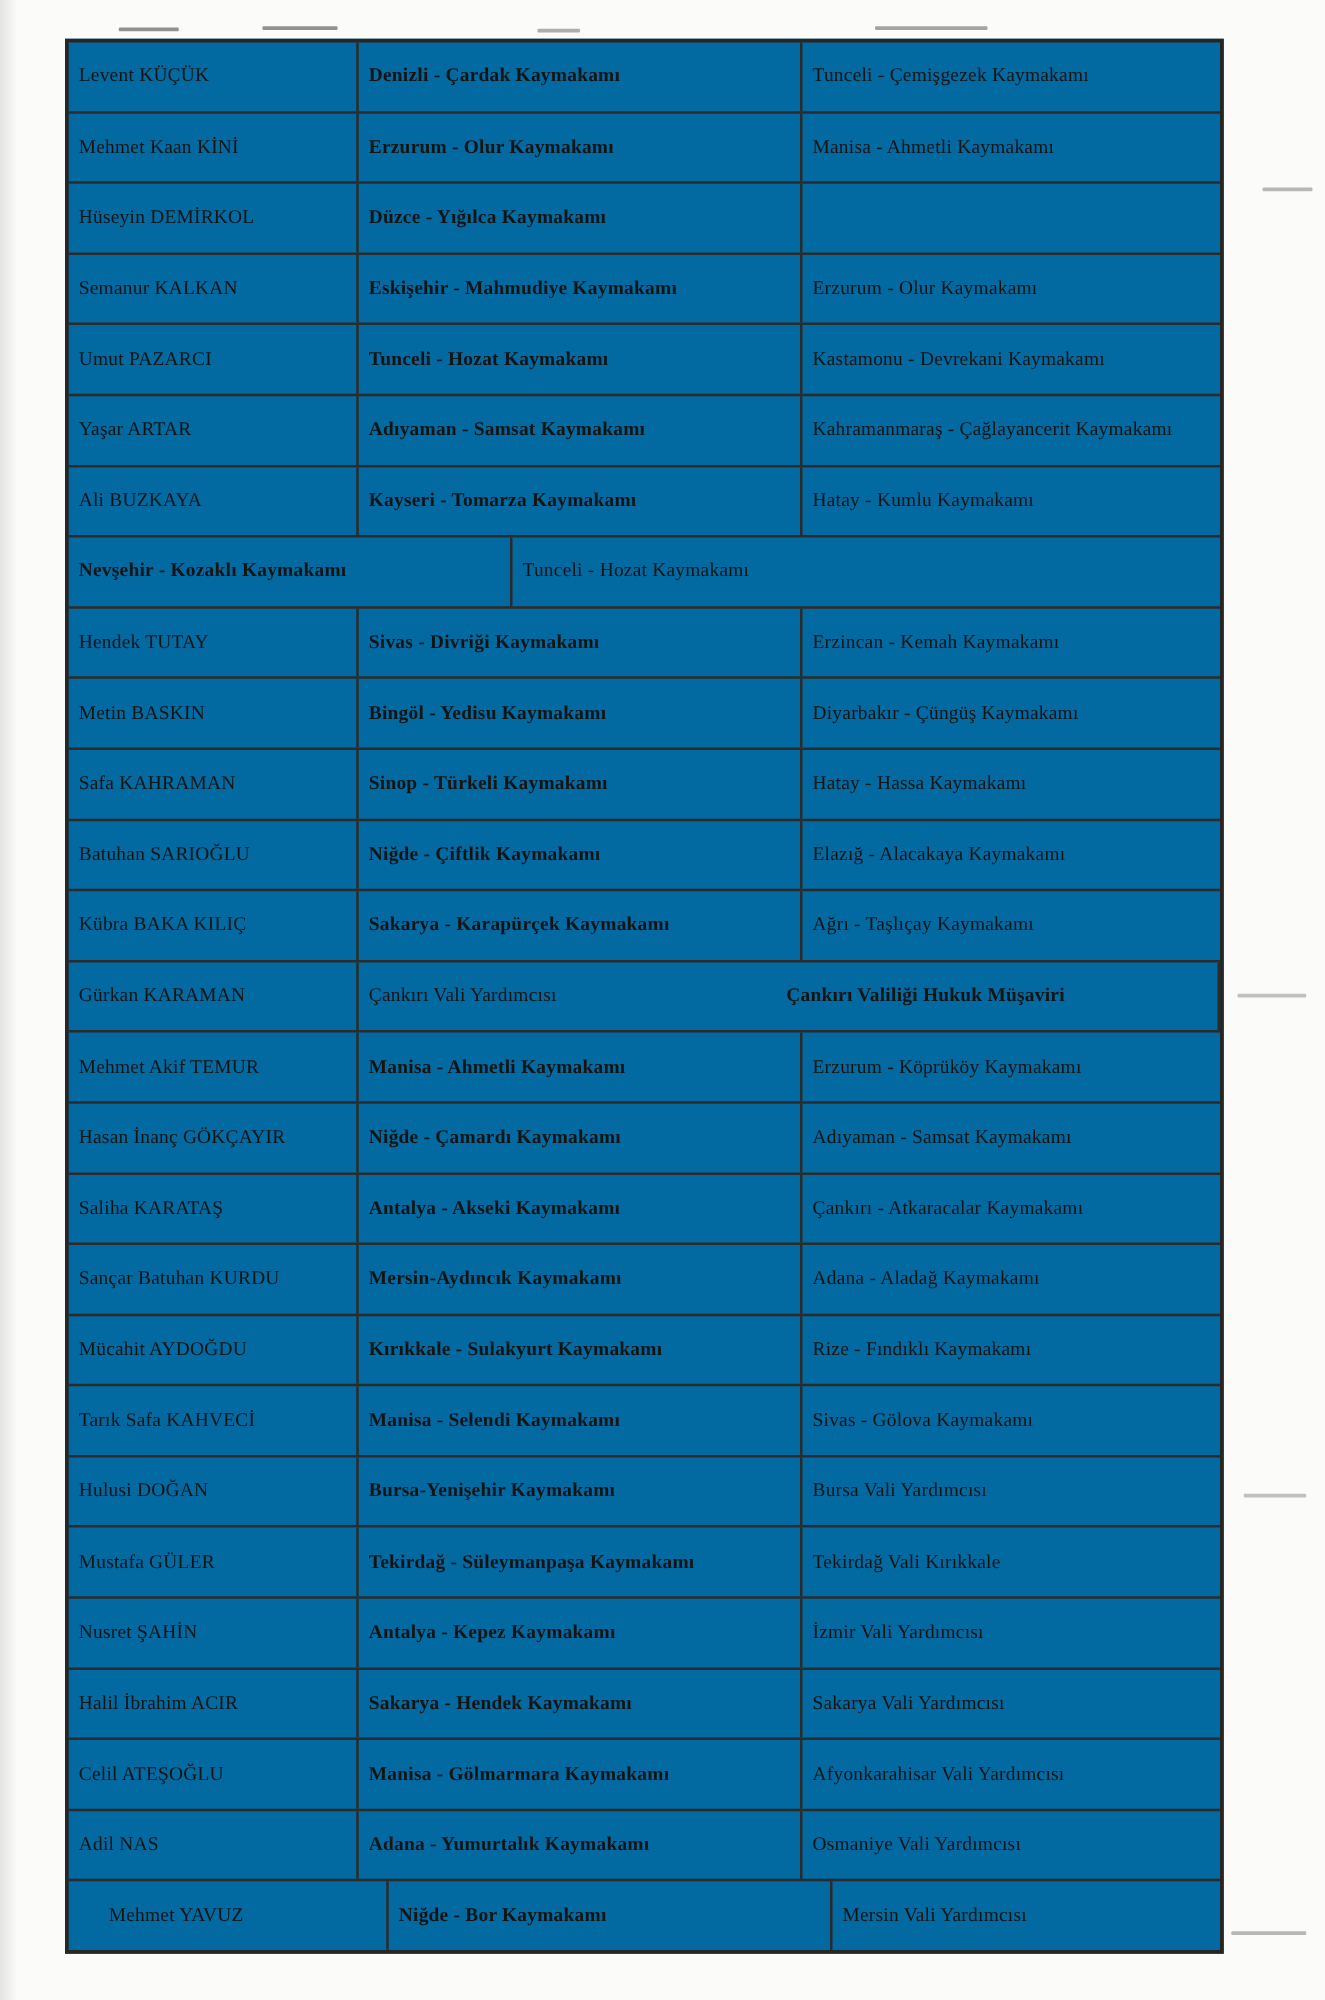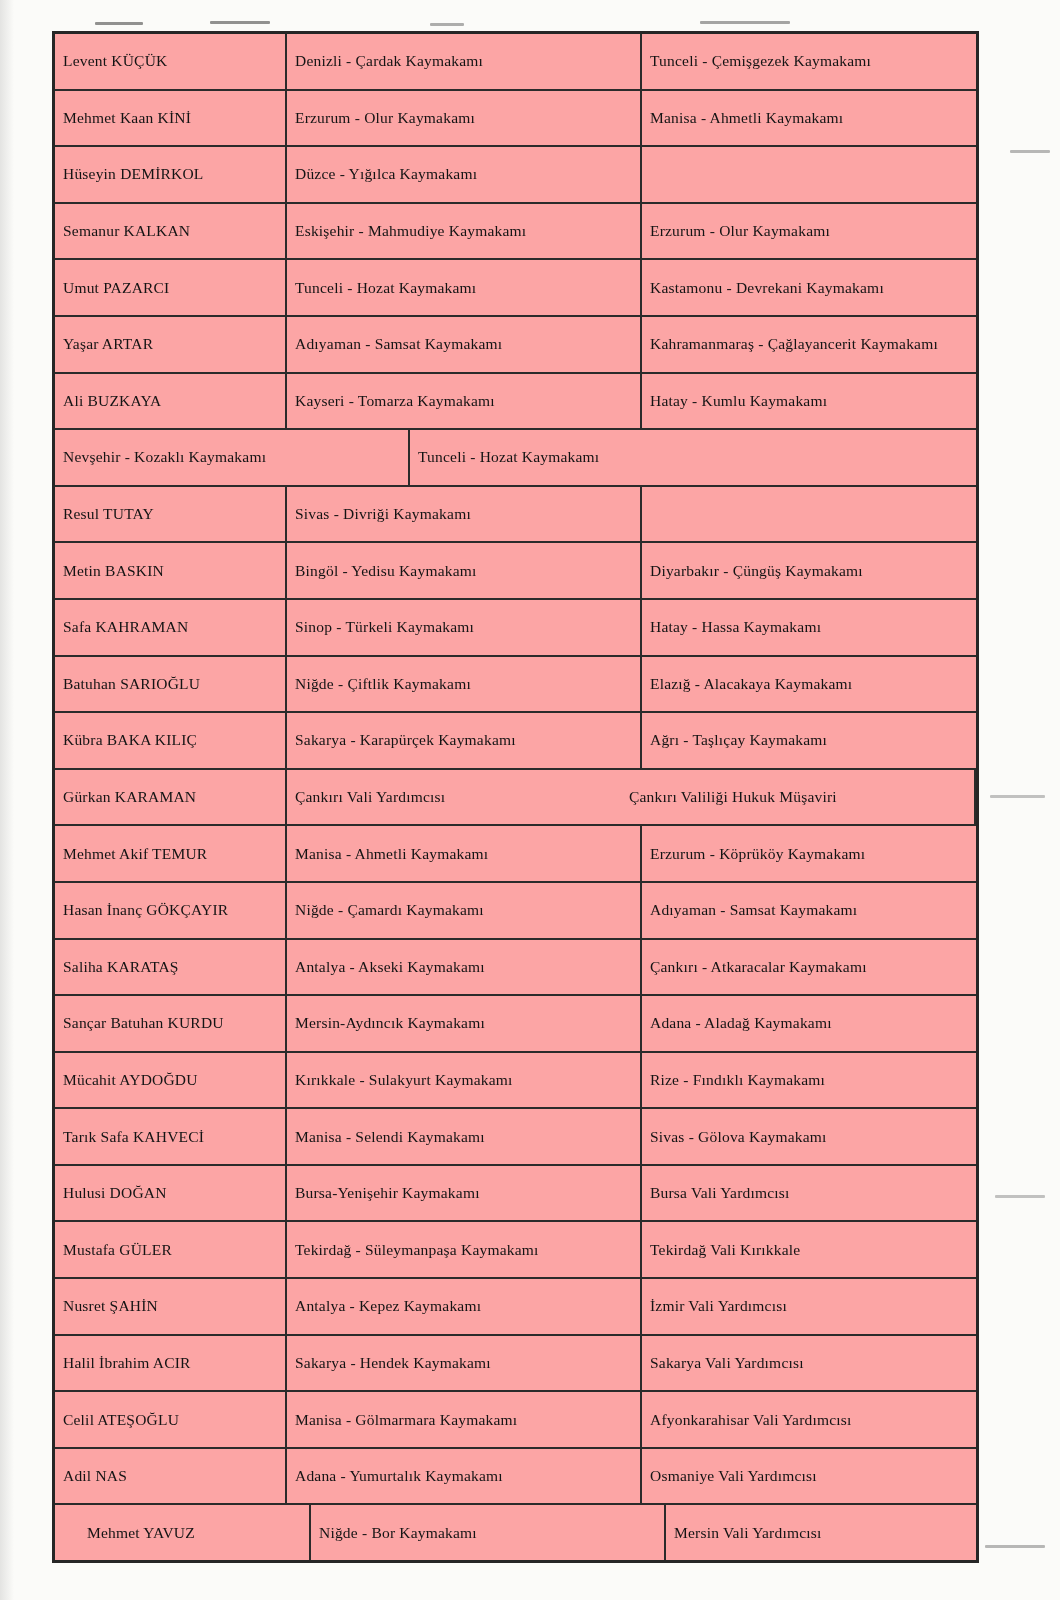--- a/index.html
+++ b/index.html
@@ -42,21 +42,21 @@
   .doc-table {
     position: absolute;
     left: 52px;
     top: 31px;
     width: 927px;
     height: 1532px;
     border: 3px solid #262626;
     box-sizing: border-box;
     display: flex;
     flex-direction: column;
-    background: #fca5a5;
+    background: #0369a1;
   }
   .row {
     flex: 1 1 0;
     display: flex;
     border-bottom: 2px solid #2b2b2b;
     box-sizing: border-box;
   }
   .row:last-child { border-bottom: none; margin-left: 24px; }
   .cell {
     display: flex;
@@ -69,20 +69,21 @@
     white-space: nowrap;
     overflow: hidden;
   }
   .c1 {
     width: 232px;
     border-right: 2px solid #2b2b2b;
   }
   .c2 {
     width: 355px;
     border-right: 2px solid #2b2b2b;
+    font-weight: bold;
   }
   .c3 {
     flex: 1;
     text-align: right;
   }
 </style>
 </head>
 <body>
 
 <div class="edge-shade"></div>
@@ -136,22 +137,23 @@
     <div class="cell c2">Kayseri - Tomarza Kaymakamı</div>
     <div class="cell c3">Hatay - Kumlu Kaymakamı</div>
   </div>
 
   <div class="row">
     <div class="cell c2">Nevşehir - Kozaklı Kaymakamı</div>
     <div class="cell c3">Tunceli - Hozat Kaymakamı</div>
   </div>
 
   <div class="row">
-    <div class="cell c1">Resul TUTAY</div>
+    <div class="cell c1">Hendek TUTAY</div>
     <div class="cell c2">Sivas - Divriği Kaymakamı</div>
+    <div class="cell c3">Erzincan - Kemah Kaymakamı</div>
   </div>
 
   <div class="row">
     <div class="cell c1">Metin BASKIN</div>
     <div class="cell c2">Bingöl - Yedisu Kaymakamı</div>
     <div class="cell c3">Diyarbakır - Çüngüş Kaymakamı</div>
   </div>
 
   <div class="row">
     <div class="cell c1">Safa KAHRAMAN</div>

